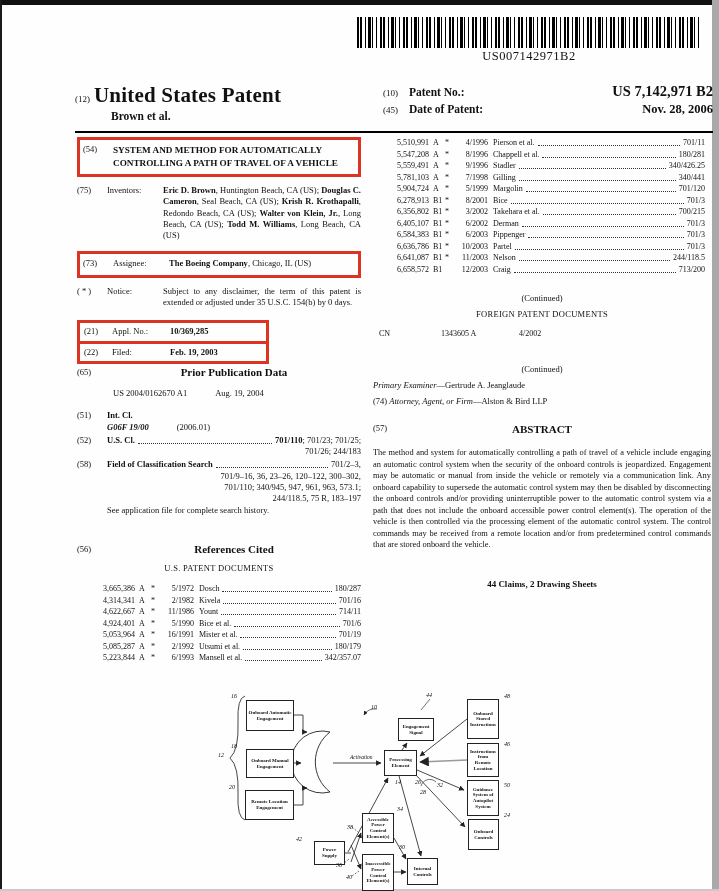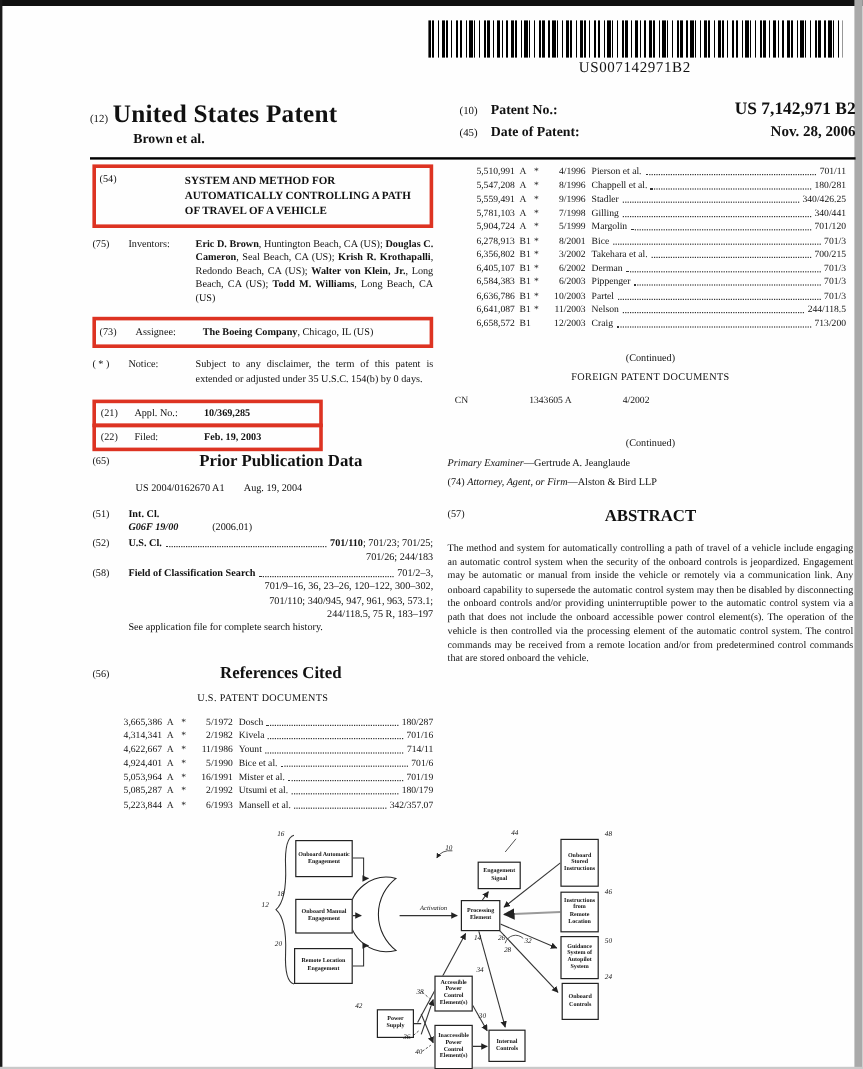--- a/index.html
+++ b/index.html
@@ -36,24 +36,24 @@
   .cols{position:absolute;left:0;top:137px;width:719px;display:flex;}
   .col-left{margin-left:77px;width:284px;}
   .col-right{margin-left:12px;width:338px;}
   .sect{display:grid;grid-template-columns:30px 1fr;font-size:8.5px;line-height:11.3px;margin-bottom:10px;}
   .sect .code{font-size:8.5px;}
   .sect3{display:grid;grid-template-columns:30px 56px 1fr;font-size:8.5px;line-height:11.3px;}
   .redbox{border:3px solid #d32;padding:4px 5px 5px 3px;margin-bottom:8px;background:transparent;}
   .t54{font-weight:bold;font-size:9.2px;line-height:12.5px;}
   .ital{font-style:italic;}
   .just{text-align:justify;}
-  .sec-head{text-align:center;font-weight:bold;font-size:14px;}
+  .sec-head{text-align:center;font-weight:bold;font-size:11px;}
   .leader{flex:1;border-bottom:1.2px dotted #333;margin:0 3px 2.5px 3px;min-width:8px;}
   .rt{text-align:right;}
-  .pubrow{display:flex;margin-left:36px;gap:16px;margin-top:4px;}
+  .pubrow{display:flex;margin-left:36px;gap:28px;margin-top:4px;}
   .appl-box{border:3px solid #d32;width:178px;padding:3px 4px;margin-bottom:-3px;}
   .appl-box:last-of-type{margin-bottom:8px;}
 
   .ref-row{display:flex;font-size:8px;line-height:11.5px;white-space:nowrap;}
   .r-num{width:46px;text-align:right;}
   .r-kind{width:12px;margin-left:4px;}
   .r-star{width:7px;}
   .r-date{width:36px;text-align:right;margin-right:5px;}
   .r-cls{text-align:right;}
   .us-left .ref-row{padding-left:12px;}
@@ -114,21 +114,21 @@
       </div>
     </div>
   </div>
   <div class="rule"></div>
 
   <div class="cols">
 
     <div class="col-left">
 
       <div class="redbox">
-        <div class="sect" style="margin-bottom:0;gap:41px;">
+        <div class="sect" style="margin-bottom:0;">
           <span class="code">(54)</span>
           <span class="t54">SYSTEM AND METHOD FOR AUTOMATICALLY CONTROLLING A PATH OF TRAVEL OF A VEHICLE</span>
         </div>
       </div>
 
       <div class="sect3" style="margin-bottom:10px;">
         <span class="code">(75)</span>
         <span>Inventors:</span>
         <span class="just"><span><b>Eric D. Brown</b><span>, Huntington Beach, CA (US); </span></span><span><b>Douglas C. Cameron</b><span>, Seal Beach, CA (US); </span></span><span><b>Krish R. Krothapalli</b><span>, Redondo Beach, CA (US); </span></span><span><b>Walter von Klein, Jr.</b><span>, Long Beach, CA (US); </span></span><span><b>Todd M. Williams</b><span>, Long Beach, CA (US)</span></span></span>
       </div>
@@ -422,20 +422,21 @@
 
       <div class="examiner"><span class="ital">Primary Examiner</span><span>—Gertrude A. Jeanglaude</span></div>
       <div class="examiner"><span>(74) </span><span class="ital">Attorney, Agent, or Firm</span><span>—Alston &amp; Bird LLP</span></div>
 
       <div class="abstract-head">
         <span>(57)</span>
         <span class="sec-head">ABSTRACT</span>
         <span></span>
       </div>
       <div class="abstract-text">The method and system for automatically controlling a path of travel of a vehicle include engaging an automatic control system when the security of the onboard controls is jeopardized. Engagement may be automatic or manual from inside the vehicle or remotely via a communication link. Any onboard capability to supersede the automatic control system may then be disabled by disconnecting the onboard controls and/or providing uninterruptible power to the automatic control system via a path that does not include the onboard accessible power control element(s). The operation of the vehicle is then controlled via the processing element of the automatic control system. The control commands may be received from a remote location and/or from predetermined control commands that are stored onboard the vehicle.</div>
+      <div class="claims">44 Claims, 2 Drawing Sheets</div>
     </div>
   </div>
 
   <div class="figure">
     <svg width="719" height="205" viewBox="0 0 719 205">
       <defs>
         <marker id="ah" markerWidth="7" markerHeight="7" refX="5.5" refY="3" orient="auto">
           <path d="M0,0 L6,3 L0,6 Z" fill="#222"></path>
         </marker>
       </defs>

